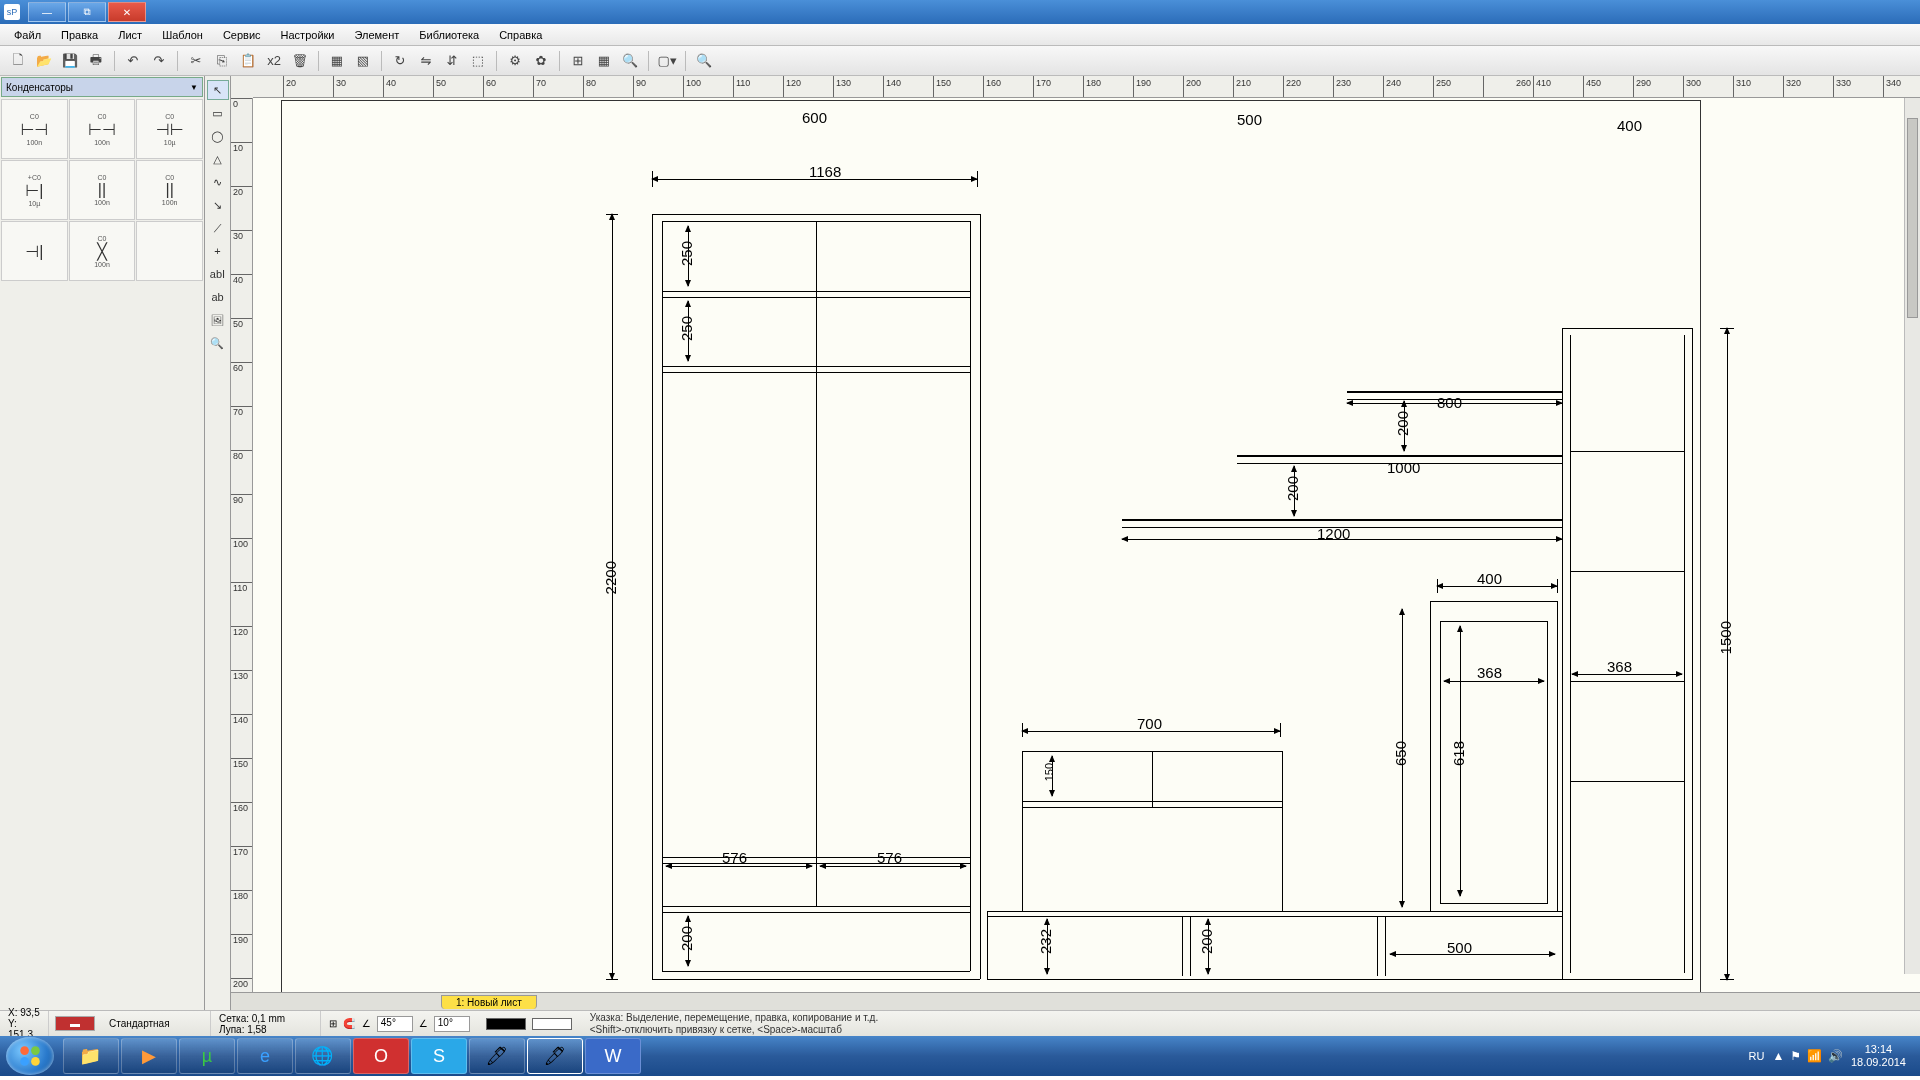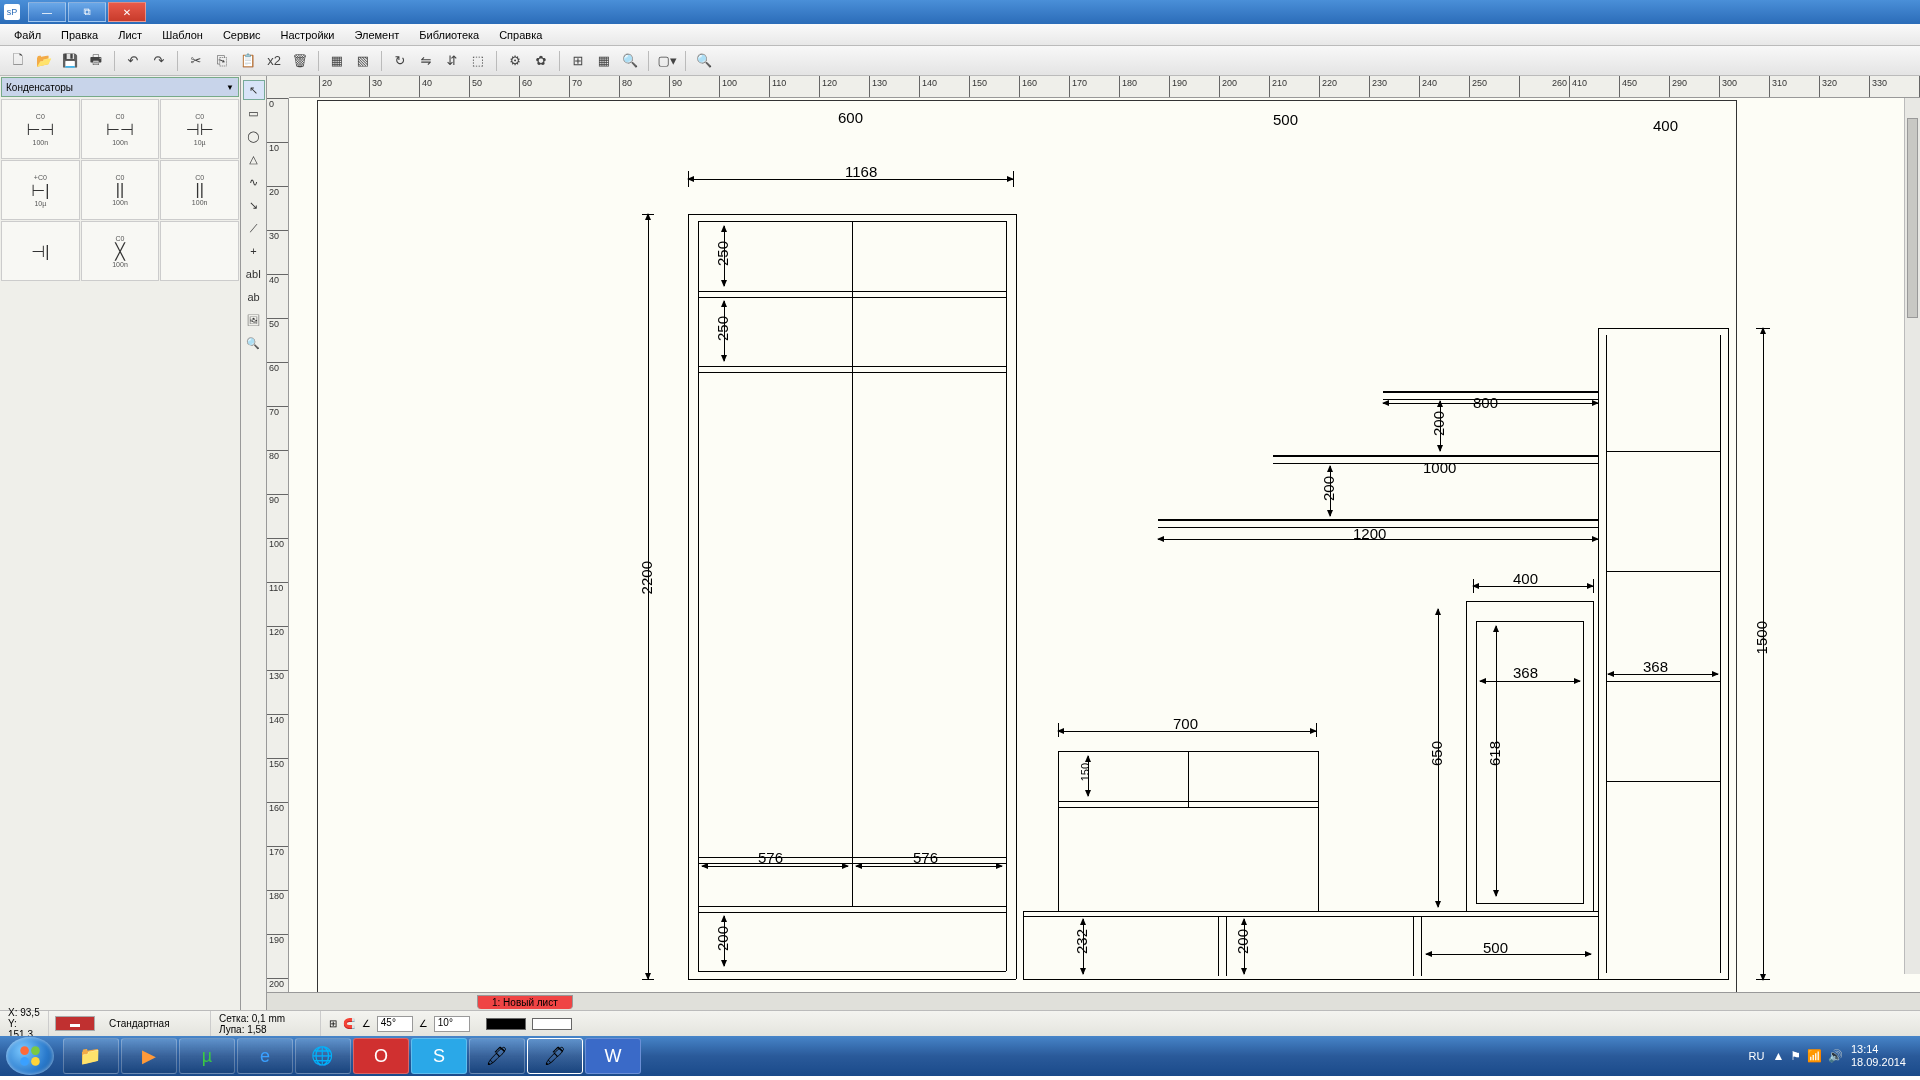--- a/index.html
+++ b/index.html
@@ -19,21 +19,21 @@
 
 
 .toolbar { height: 30px; background: linear-gradient(#f8f8f8,#e4e4e4); border-bottom: 1px solid #bbb; display: flex; align-items: center; padding: 0 6px; gap: 2px; }
 .tbtn { width: 24px; height: 24px; display: flex; align-items: center; justify-content: center; border: 1px solid transparent; cursor: pointer; font-size: 13px; color: #444; background: transparent; }
 .tsep { width: 1px; height: 20px; background: #bbb; margin: 0 4px; }
 
 
 .content { display: flex; height: calc(100% - 24px - 22px - 30px - 30px - 40px); }
 
 
-.left-panel { width: 241px; background: #efefea; border-right: 1px solid #999; display: flex; flex-direction: column; }
+.left-panel { width: 205px; background: #efefea; border-right: 1px solid #999; display: flex; flex-direction: column; }
 .lib-combo { height: 20px; background: #c8d4ea; border: 1px solid #7a8; margin: 1px; display: flex; align-items: center; padding: 0 4px; font-size: 10px; position: relative; }
 .lib-combo::after { content: "▼"; position: absolute; right: 4px; font-size: 8px; }
 .lib-grid { display: grid; grid-template-columns: repeat(3, 1fr); gap: 1px; padding: 1px; }
 .lib-cell { height: 60px; background: #f8f8f4; border: 1px solid #ccc; display: flex; flex-direction: column; align-items: center; justify-content: center; font-size: 8px; position: relative; }
 .lib-cell .sym { font-size: 16px; color: #333; }
 .lib-cell .lbl { font-size: 7px; color: #555; }
 
 
 .tool-col { width: 26px; background: #efefea; border-right: 1px solid #999; display: flex; flex-direction: column; align-items: center; padding-top: 4px; gap: 3px; }
 .tool-btn { width: 22px; height: 20px; display: flex; align-items: center; justify-content: center; border: 1px solid transparent; cursor: pointer; font-size: 11px; color: #333; }
@@ -57,40 +57,40 @@
 
 
 .arr-l::before, .arr-r::after, .arr-u::before, .arr-d::after { content:""; position:absolute; width:0; height:0; }
 .arr-l::before { left:-1px; top:-3px; border-right:7px solid #000; border-top:3px solid transparent; border-bottom:3px solid transparent;}
 .arr-r::after { right:-1px; top:-3px; border-left:7px solid #000; border-top:3px solid transparent; border-bottom:3px solid transparent;}
 .arr-u::before { top:-1px; left:-3px; border-bottom:7px solid #000; border-left:3px solid transparent; border-right:3px solid transparent;}
 .arr-d::after { bottom:-1px; left:-3px; border-top:7px solid #000; border-left:3px solid transparent; border-right:3px solid transparent;}
 
 
 .sheet-tabs { height: 18px; background: #e0e0da; border-top: 1px solid #999; display: flex; align-items: center; padding-left: 210px; }
-.sheet-tab { padding: 1px 14px; background: #ef4444; border: 1px solid #999; border-bottom: none; font-size: 10px; border-radius: 0 0 4px 4px; }
+.sheet-tab { padding: 1px 14px; background: #fde047; border: 1px solid #999; border-bottom: none; font-size: 10px; border-radius: 0 0 4px 4px; }
 
 
 .statusbar { height: 26px; background: linear-gradient(#f4f4f0,#e4e4de); border-top: 1px solid #bbb; display: flex; align-items: center; font-size: 10px; }
 .status-cell { padding: 0 8px; border-right: 1px solid #ccc; height: 100%; display: flex; flex-direction: column; justify-content: center; }
 .status-lang { width: 40px; text-align: center; border: 1px solid #aaa; margin: 0 6px; padding: 1px 4px; }
 .status-hint { flex:1; padding: 0 10px; color: #333; line-height: 12px; }
 .angle-box { display:flex; align-items:center; gap:6px; padding: 0 8px; }
 .angle-in { width: 36px; height: 16px; border: 1px solid #999; background:#fff; padding: 0 3px; font-size: 10px;}
 .swatch { width: 40px; height: 12px; border:1px solid #666; background: #000;}
 .swatch.hollow { background: #fff;}
 
 
 .taskbar { height: 40px; background: linear-gradient(to bottom, #4785c9 0%, #2a5a9a 50%, #1a4a8a 100%); display: flex; align-items: center; padding: 0 6px; position: relative; }
 .start-orb { width: 48px; height: 38px; border-radius: 50%; background: radial-gradient(circle at 35% 35%, #7ac8ff, #2a7acc 60%, #1a5a9c); display: flex; align-items: center; justify-content: center; margin-right: 8px; box-shadow: 0 0 4px rgba(255,255,255,0.6) inset; }
 .start-orb svg { width: 26px; height: 26px; }
 .task-btn { width: 56px; height: 36px; border: 1px solid rgba(255,255,255,0.25); background: linear-gradient(rgba(255,255,255,0.15),rgba(0,0,0,0.1)); margin: 0 1px; display: flex; align-items: center; justify-content: center; border-radius: 3px; font-size: 18px; }
 .tray { margin-left: auto; display: flex; align-items: center; color: #fff; font-size: 11px; gap: 8px; padding-right: 8px; }
 .tray-icons { display:flex; gap:6px; font-size:12px;}
-.clock { text-align: left; line-height: 13px; }
+.clock { text-align: center; line-height: 13px; }
 
 .scrollbar-v { position:absolute; right:0; top:0; bottom:18px; width:16px; background:#e8e8e4; border-left:1px solid #bbb;}
 .scrollbar-v .thumb { position:absolute; left:2px; right:2px; top:20px; height:200px; background:#c8c8c4; border:1px solid #999;}
 </style>
 </head>
 <body>
 
 <div class="titlebar">
   <div class="titlebar-icon">sP</div>
   <div class="win-btns">
@@ -448,20 +448,24 @@
     <span>🧲</span>
     <span>∠</span>
     <div class="angle-in">45°</div>
     <span>∠</span>
     <div class="angle-in">10°</div>
   </div>
   <div class="angle-box">
     <div class="swatch"></div>
     <div class="swatch hollow"></div>
   </div>
+  <div class="status-hint">
+    <div>Указка: Выделение, перемещение, правка, копирование и т.д.</div>
+    <div>&lt;Shift&gt;-отключить привязку к сетке,  &lt;Space&gt;-масштаб</div>
+  </div>
 </div>
 
 <div class="taskbar">
   <div class="start-orb">
     <svg viewBox="0 0 24 24">
         <circle cx="7" cy="7" r="4" fill="#ff6a3a"></circle>
         <circle cx="17" cy="7" r="4" fill="#7ac943"></circle>
         <circle cx="7" cy="17" r="4" fill="#3aa0ff"></circle>
         <circle cx="17" cy="17" r="4" fill="#ffd43a"></circle>
       </svg>

